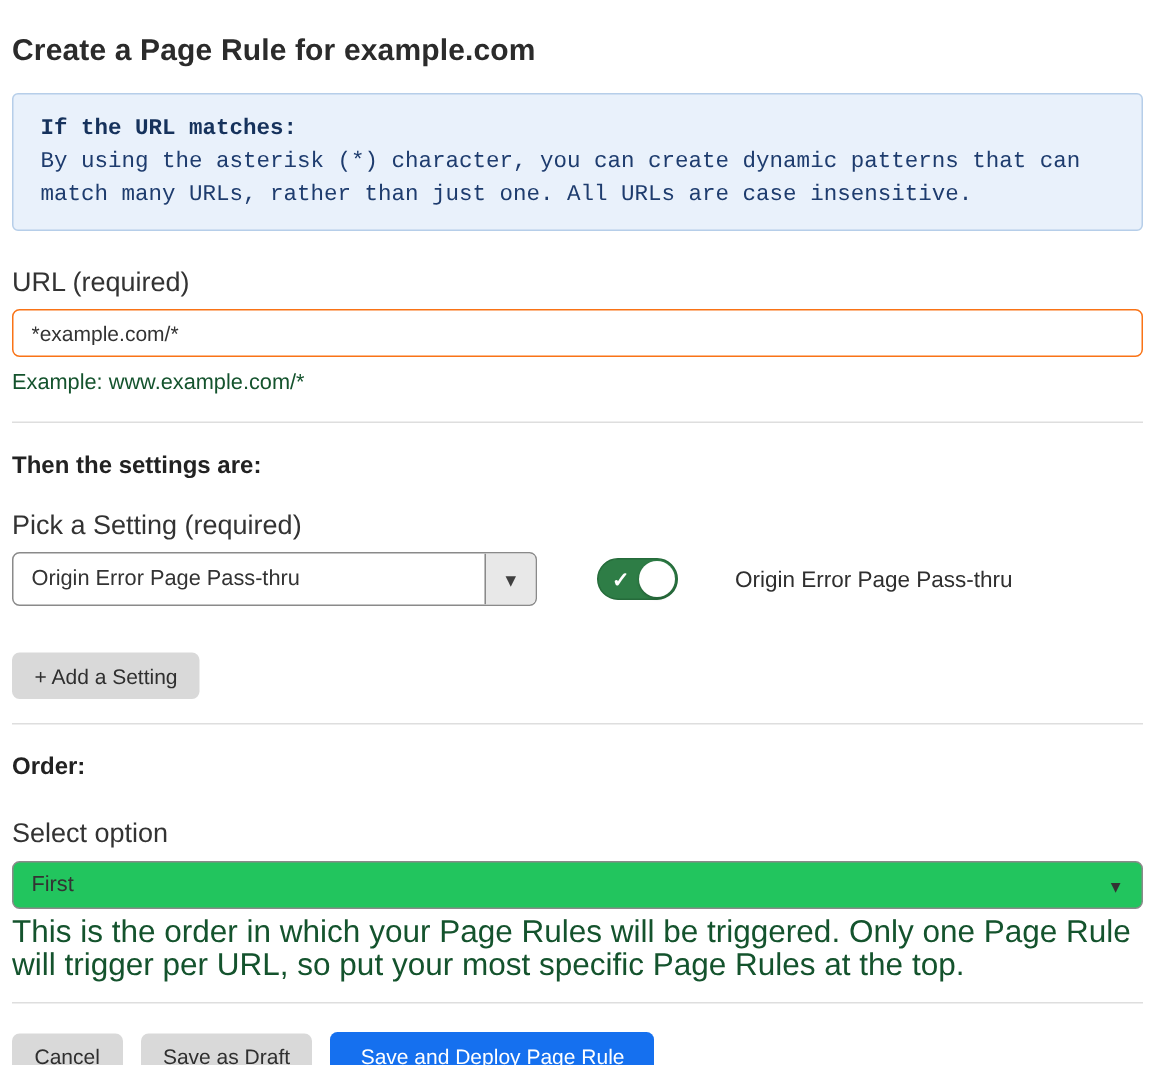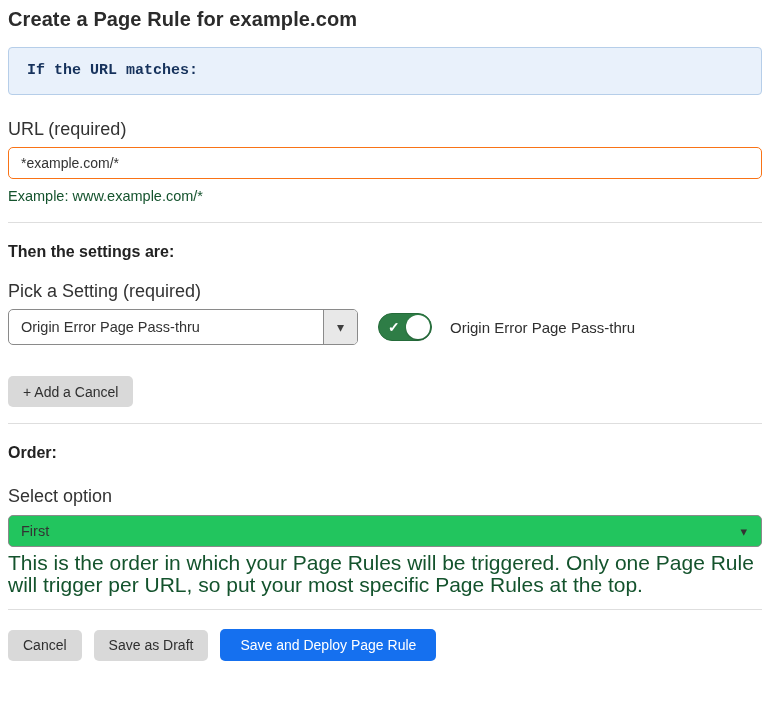--- a/index.html
+++ b/index.html
@@ -9,21 +9,21 @@
     height: 710px;
     font-family: "Liberation Sans", sans-serif;
     color: #2f2f2f;
     padding: 8px 8px 12px 8px;
     overflow: hidden;
   }
   .page-title {
     font-size: 20px;
     font-weight: bold;
     color: #2b2b2b;
-    margin: 0 0 16px 0;
+    margin: 15px 0 16px 0;
     letter-spacing: 0.1px;
   }
   
   .info-box {
     background: #e9f1fb;
     border: 1px solid #b6cee9;
     border-radius: 4px;
     padding: 12px 18px;
     margin-bottom: 24px;
     color: #1e3c6e;
@@ -73,20 +73,21 @@
     font-size: 16px;
     font-weight: bold;
     color: #222222;
     margin-bottom: 20px;
   }
   
   .setting-row {
     display: flex;
     align-items: center;
     margin-top: 5px;
+    gap: 20px;
   }
   .dropdown {
     width: 350px;
     height: 36px;
     border: 1px solid #8a8a8a;
     border-radius: 5px;
     display: flex;
     overflow: hidden;
     background: #ffffff;
     cursor: pointer;
@@ -197,20 +198,21 @@
 </style>
 </head>
 <body>
 
 
 
 <h1 class="page-title">Create a Page Rule for example.com</h1>
 
 <div class="info-box">
   <div class="info-heading">If the URL matches:</div>
+  <div class="info-body">By using the asterisk (*) character, you can create dynamic patterns that can match many URLs, rather than just one. All URLs are case insensitive.</div>
 </div>
 
 <div class="field-label">URL (required)</div>
 <input class="text-input" type="text" value="*example.com/*" style="">
 <div class="helper-text">Example: www.example.com/*</div>
 
 <hr class="divider">
 
 <div class="section-heading">Then the settings are:</div>
 
@@ -223,21 +225,21 @@
       <span>▾</span>
     </div>
   </div>
   <div class="toggle" role="switch" aria-checked="true">
     <span class="toggle-check">✓</span>
     <span class="toggle-knob"></span>
   </div>
   <div class="toggle-label">Origin Error Page Pass-thru</div>
 </div>
 
-<button class="btn btn-add-setting">+ Add a Cancel</button>
+<button class="btn btn-add-setting">+ Add a Setting</button>
 
 <hr class="divider" style="margin-top:16px;">
 
 <div class="section-heading">Order:</div>
 
 <div class="field-label mb8">Select option</div>
 
 <div class="select-control">
   <span>First</span>
   <span class="select-caret">▾</span>

